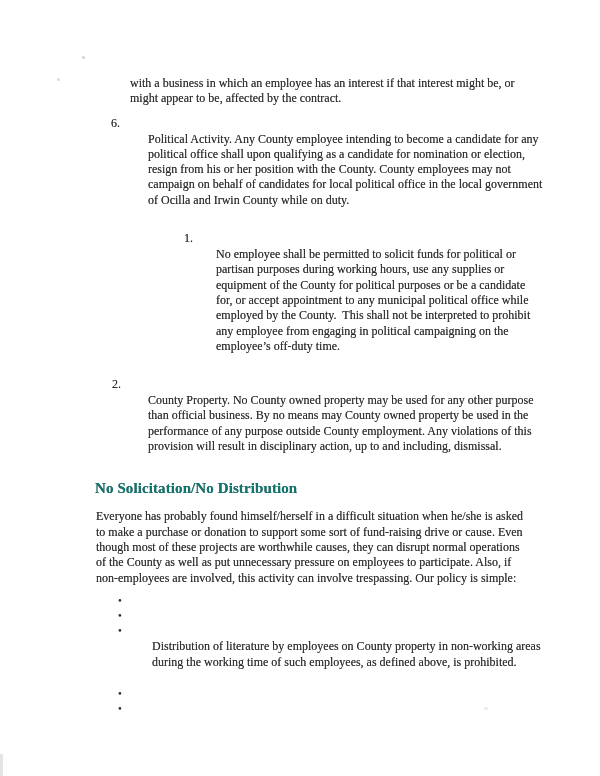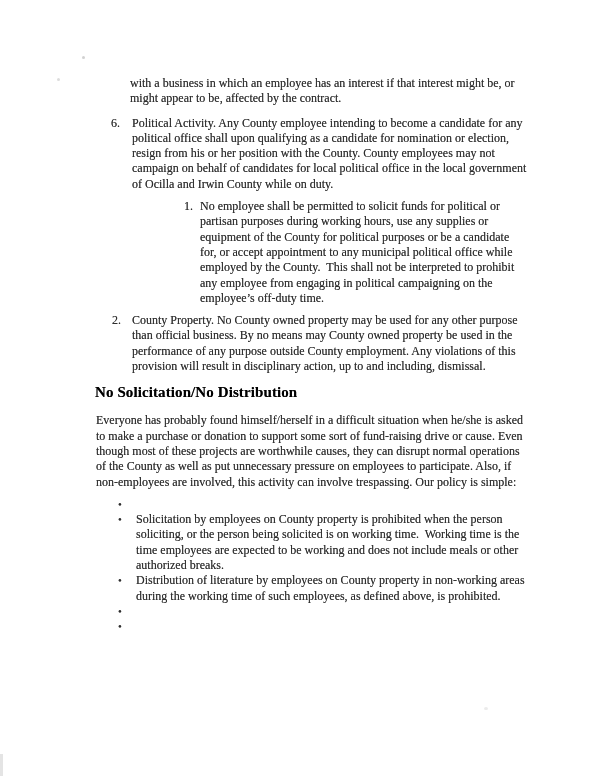--- a/index.html
+++ b/index.html
@@ -19,21 +19,21 @@
   .content {
     position: absolute;
     top: 0;
     left: 0;
     width: 600px;
     font-size: 12px;
     line-height: 15.3px;
     text-shadow: 0 0 0.45px rgba(45,45,45,0.65);
   }
   .lines {
-    margin: 0;
+    margin: 16px;
     white-space: pre;
   }
   .intro {
     margin: 76px 0 0 130px;
   }
   .numbered {
     display: flex;
     align-items: flex-start;
   }
   .numbered .num {
@@ -126,38 +126,34 @@
     </div>
 
     <div class="numbered item2">
       <span class="num">2.</span>
       <p class="lines">County Property. No County owned property may be used for any other purpose
 than official business. By no means may County owned property be used in the
 performance of any purpose outside County employment. Any violations of this
 provision will result in disciplinary action, up to and including, dismissal.</p>
     </div>
 
-    <h2 class="heading" style="color: #000000;">No Solicitation/No Distribution</h2>
+    <h2 class="heading" style="color: #0f766e;">No Solicitation/No Distribution</h2>
 
     <p class="lines para">Everyone has probably found himself/herself in a difficult situation when he/she is asked
 to make a purchase or donation to support some sort of fund-raising drive or cause. Even
 though most of these projects are worthwhile causes, they can disrupt normal operations
 of the County as well as put unnecessary pressure on employees to participate. Also, if
 non-employees are involved, this activity can involve trespassing. Our policy is simple:</p>
 
     <ul class="bullets">
       <li>
         <span class="dot">•</span>
       </li>
       <li>
         <span class="dot">•</span>
-        <p class="lines">Solicitation by employees on County property is prohibited when the person
-soliciting, or the person being solicited is on working time.  Working time is the
-time employees are expected to be working and does not include meals or other
-authorized breaks.</p>
       </li>
       <li>
         <span class="dot">•</span>
         <p class="lines">Distribution of literature by employees on County property in non-working areas
 during the working time of such employees, as defined above, is prohibited.</p>
       </li>
       <li>
         <span class="dot">•</span>
       </li>
       <li>

